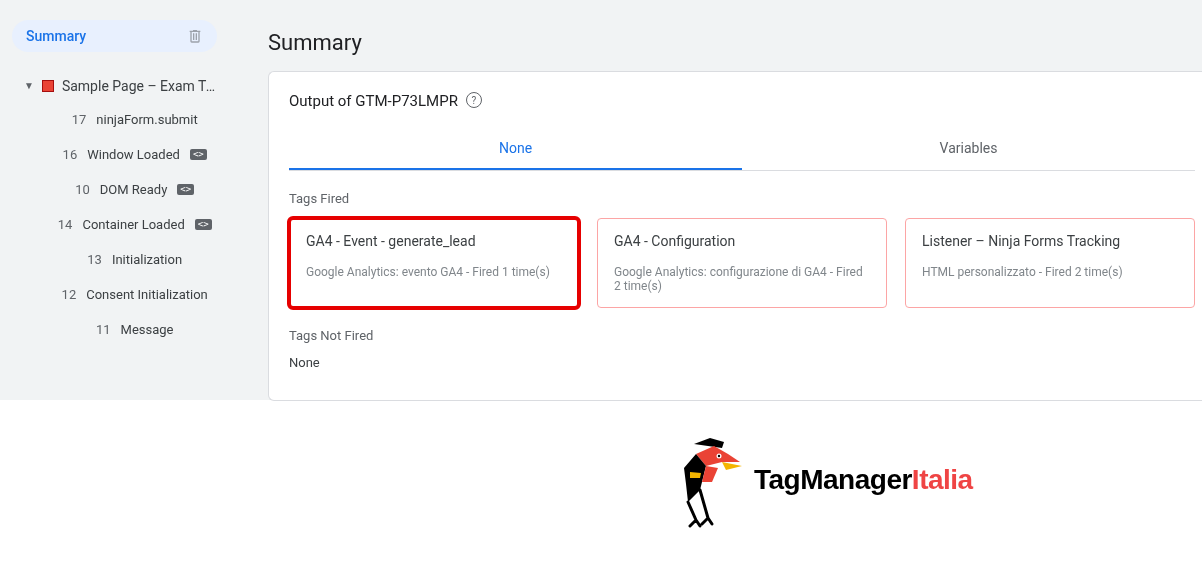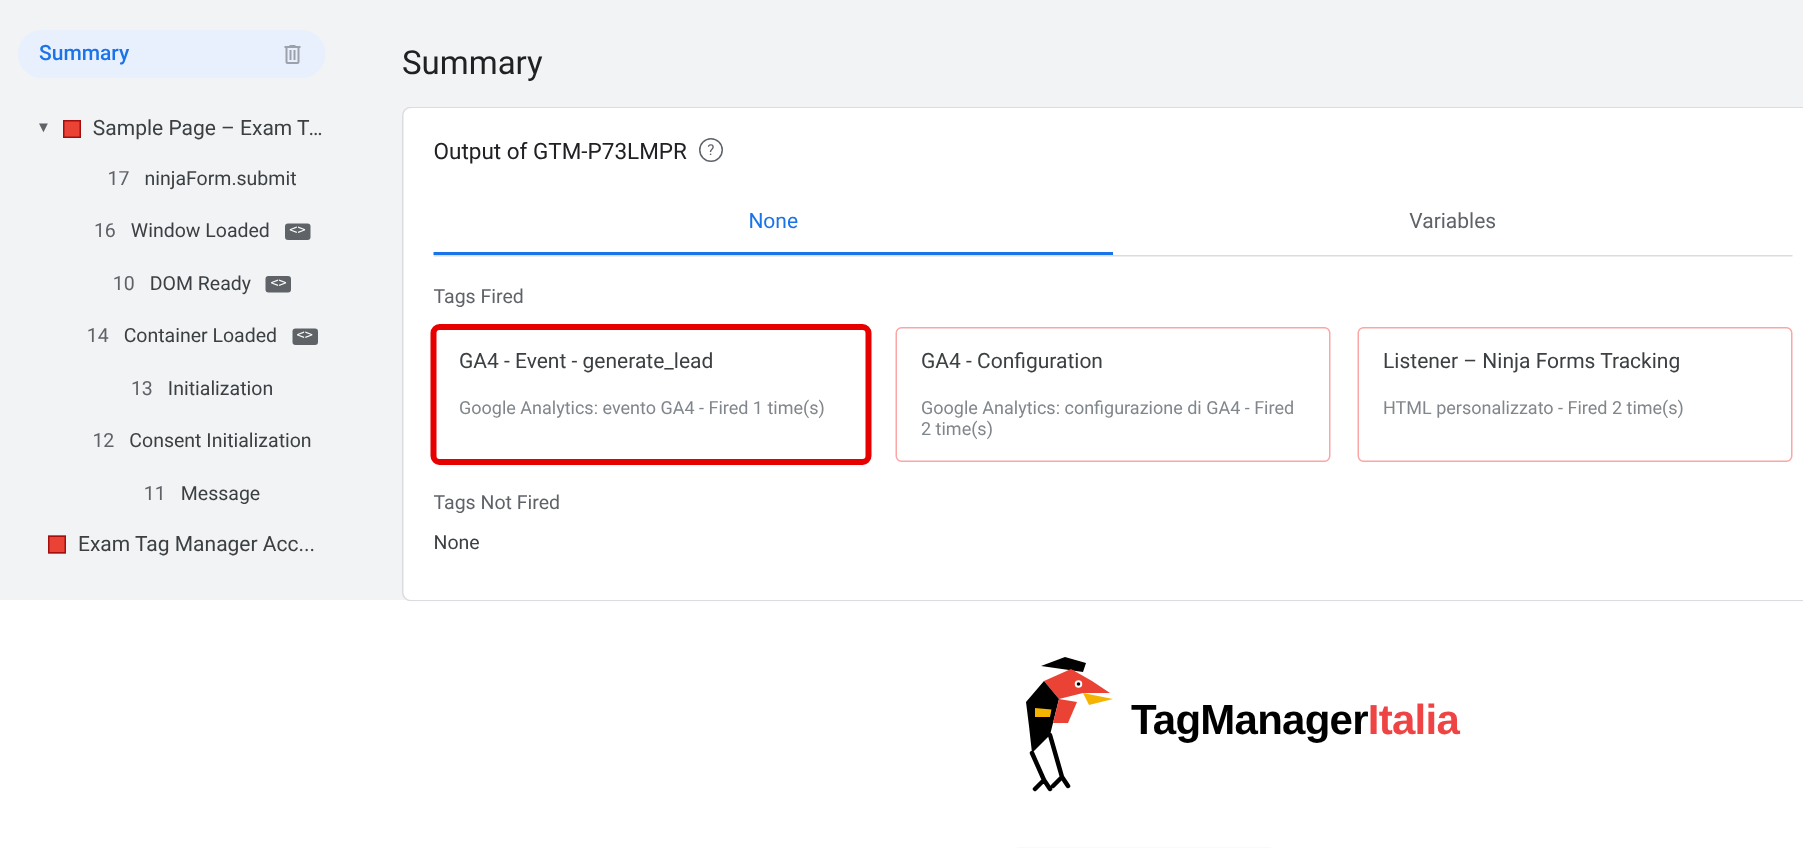--- a/index.html
+++ b/index.html
@@ -82,24 +82,20 @@
           </div>
           <div class="event-row">
             <span class="idx">12</span>
             <span>Consent Initialization</span>
           </div>
           <div class="event-row">
             <span class="idx">11</span>
             <span>Message</span>
           </div>
         </div>
-      <div class="tree-row" style="padding-left:14px;">
-        <span class="sq"></span>
-        <span class="tn">Exam Tag Manager Acc...</span>
-      </div>
     </div>
   </div>
 
   <div class="main">
     <div class="page-title">Summary</div>
     <div class="panel">
       <div class="panel-header">
         <span>Output of GTM-P73LMPR</span>
         <span class="help">?</span>
       </div>

